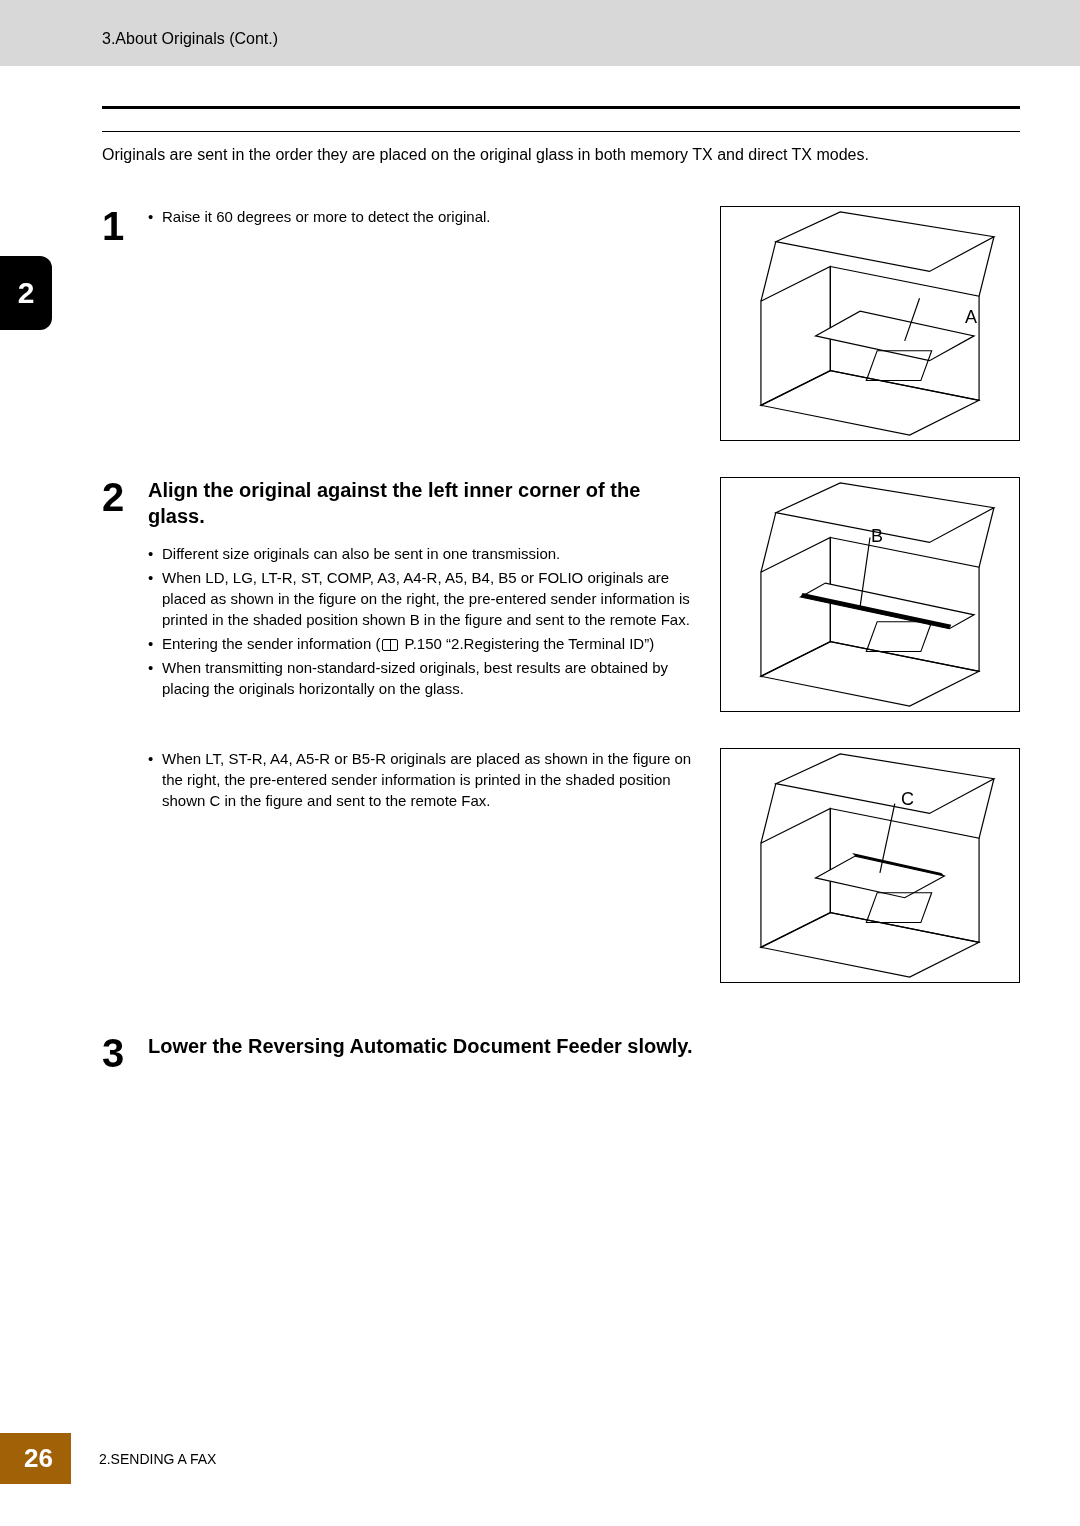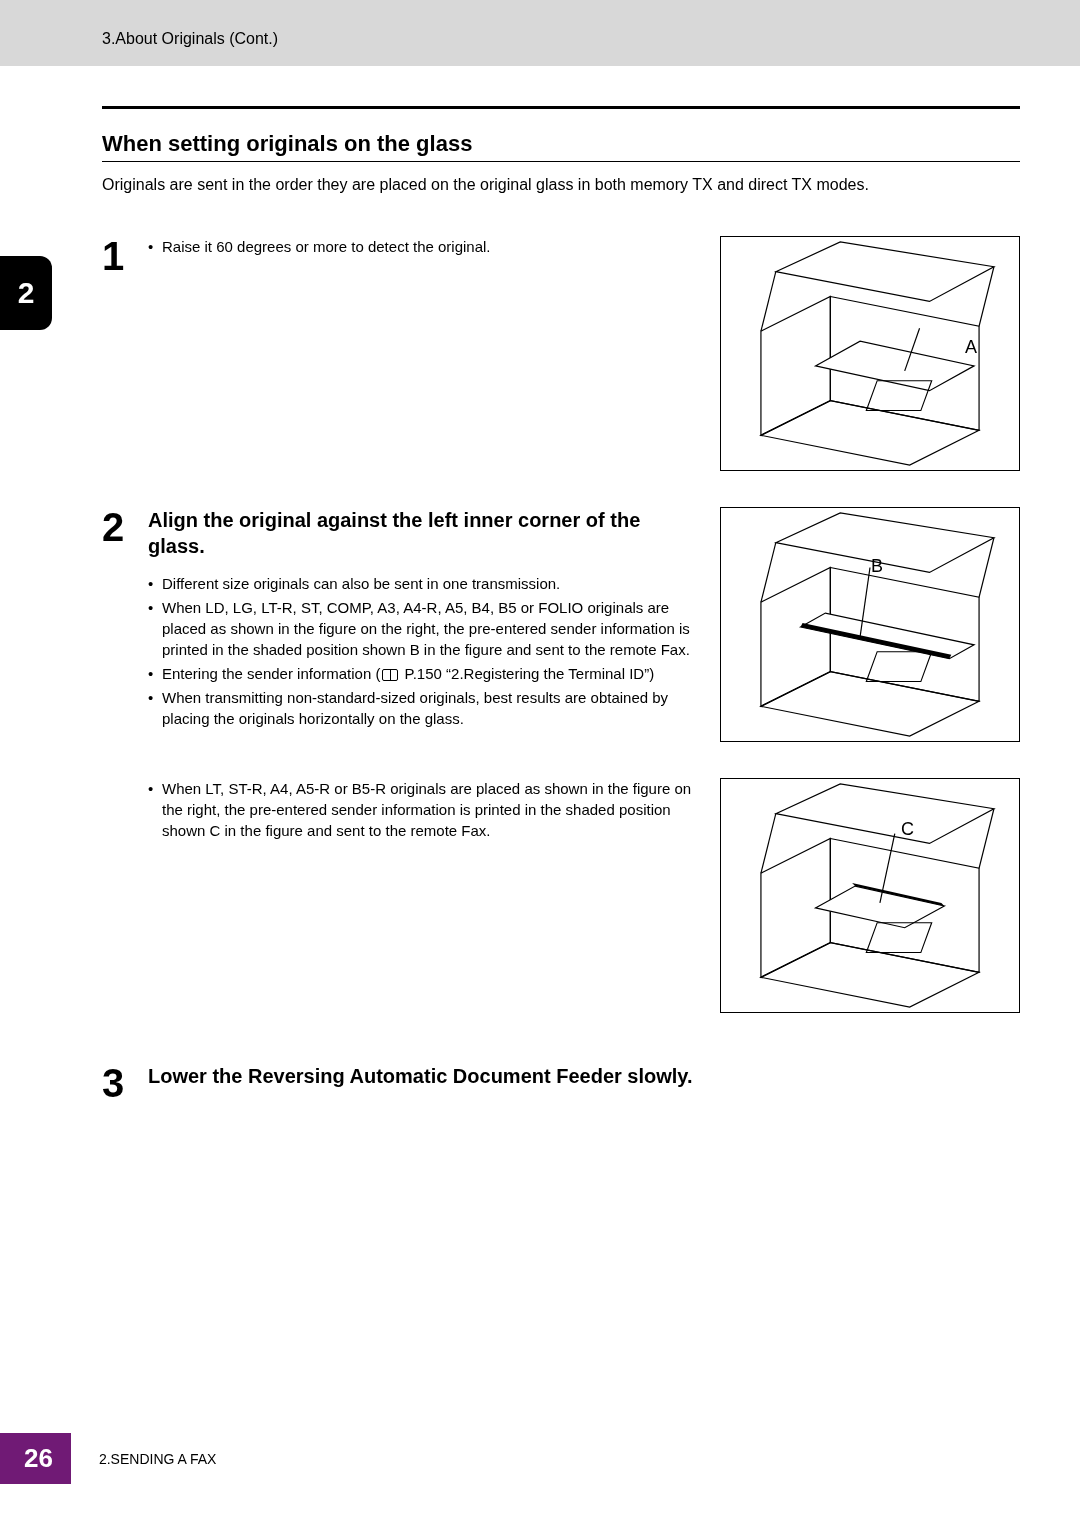--- a/index.html
+++ b/index.html
@@ -143,21 +143,21 @@
   .extra-block .bullets { flex:1; }
   .footer {
     position: absolute;
     bottom: 42px;
     left: 0;
     display: flex;
     align-items: center;
     gap: 28px;
   }
   .page-num {
-    background: #701a75;
+    background: #a16207;
     color: #fff;
     font-size: 26px;
     font-weight: bold;
     padding: 10px 18px 10px 24px;
   }
   .footer-text {
     font-size: 14px;
   }
 </style>
 </head>
@@ -168,21 +168,20 @@
 </div>
 
 <div class="chapter-tab">
   <span>2</span>
 </div>
 
 <div class="content">
 
   <hr class="thick-rule">
 
-  <div class="sub-title">When setting originals on the glass</div>
   <hr class="thin-rule">
 
   <p class="intro">Originals are sent in the order they are placed on the original glass in both memory TX and direct TX modes.</p>
 
   <div class="step">
     <div class="step-num">1</div>
     <div class="step-body">
       <div class="step-text">
         <ul class="bullets">
           <li>Raise it 60 degrees or more to detect the original.</li>

